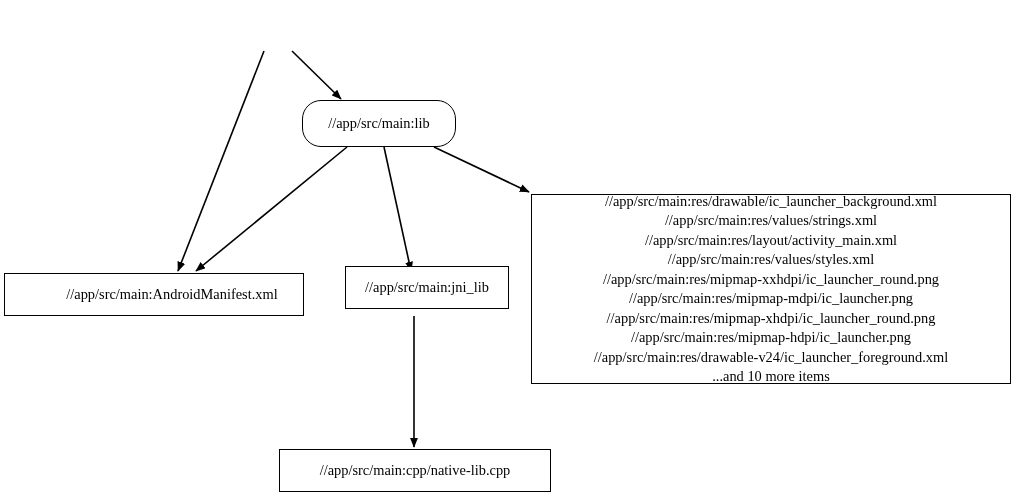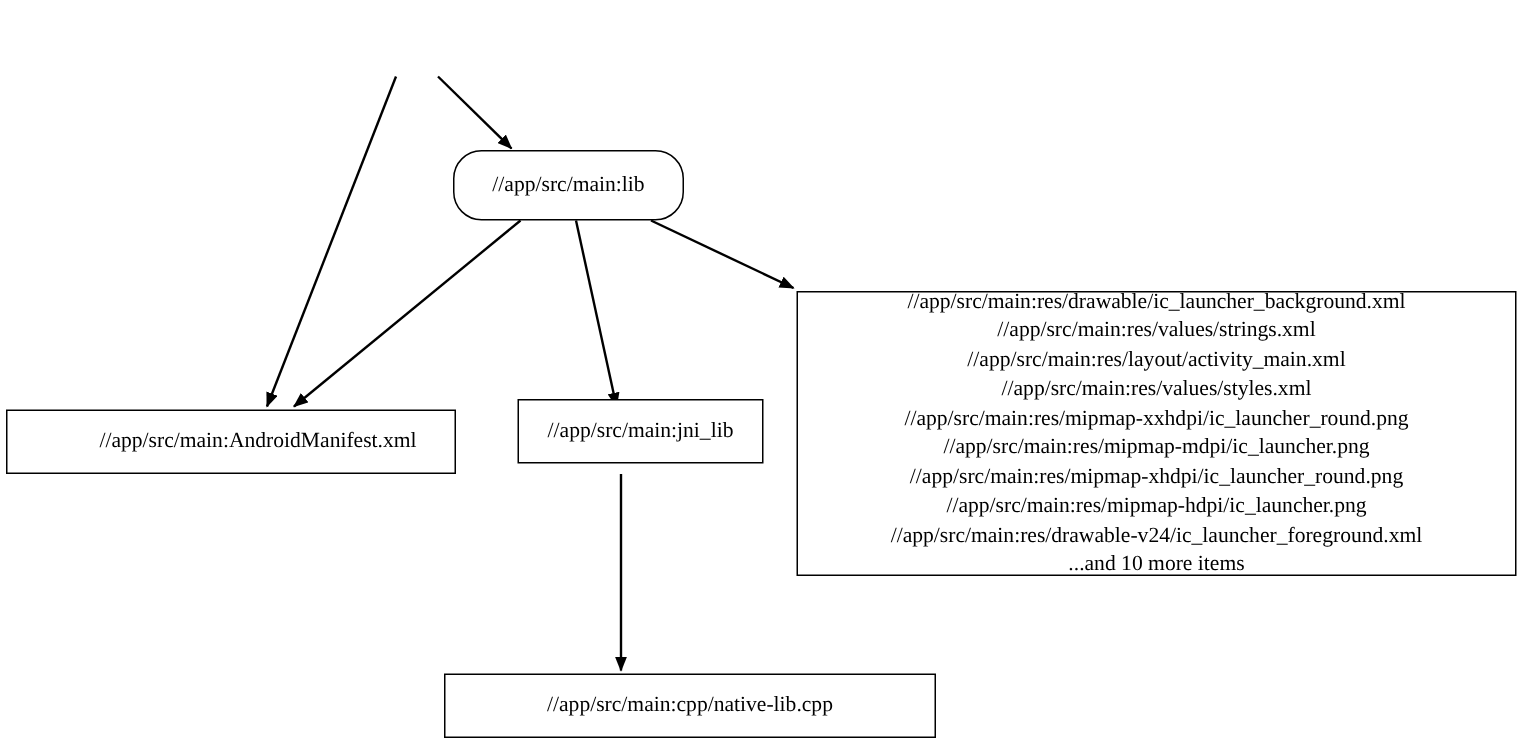--- a/index.html
+++ b/index.html
@@ -43,21 +43,21 @@
     display: block;
     width: 100%;
     text-align: center;
   }
   
   #node-app            { left: 203px; top: 5px;   width: 164px; height: 46px; }
   #node-lib            { left: 302px; top: 100px; width: 154px; height: 47px; border-radius: 19px; }
   #node-manifest       { left: 4px;   top: 273px; width: 300px; height: 43px; padding-left: 36px; }
   #node-jni-lib        { left: 325px; top: 266px; width: 164px; height: 43px; margin-left: 20px; }
   #node-resources      { left: 531px; top: 194px; width: 480px; height: 190px; }
-  #node-native-lib     { left: 296px; top: 449px; width: 328px; height: 43px; }
+  #node-native-lib     { left: 279px; top: 449px; width: 272px; height: 43px; }
 </style>
 </head>
 <body>
 
 <div id="graph-canvas">
 
   <svg id="edge-layer" viewBox="0 0 1018 496" xmlns="http://www.w3.org/2000/svg">
     <defs>
       <marker id="arrowhead" markerWidth="10" markerHeight="8" refX="9.2" refY="4" orient="auto" markerUnits="userSpaceOnUse">
         <path d="M0,0 L10,4 L0,8 Z" fill="#000000"></path>

